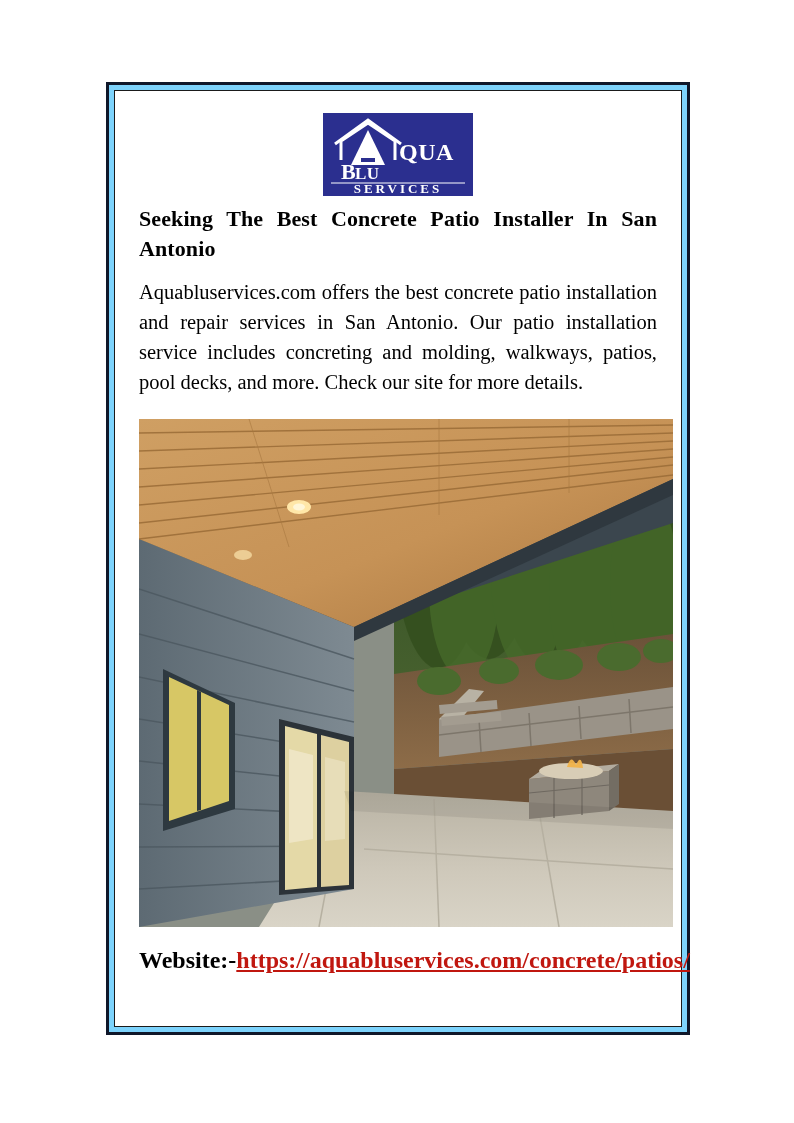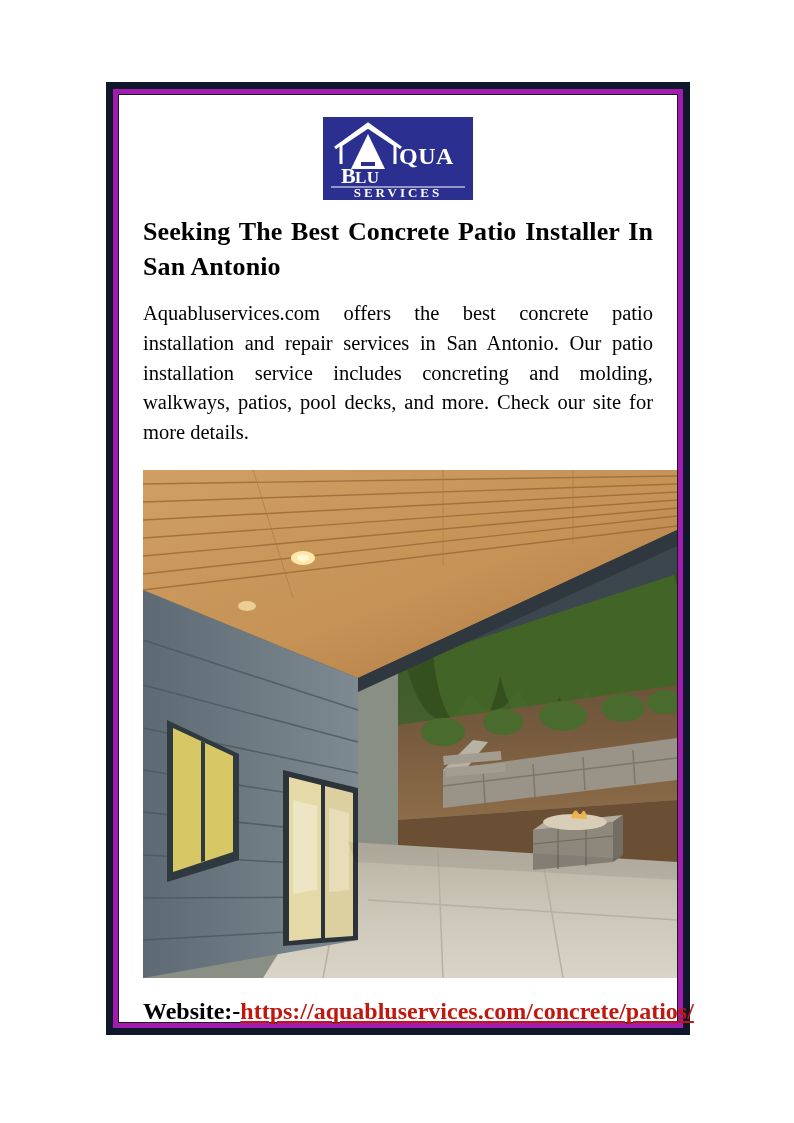--- a/index.html
+++ b/index.html
@@ -22,23 +22,23 @@
     background: #ffffff;
   }
 
   
   .frame-outer {
     position: absolute;
     left: 106px;
     top: 82px;
     width: 584px;
     height: 953px;
-    border: 7px solid #0f172a;
+    border: 3px solid #0f172a;
     box-sizing: border-box;
-    background: #a21caf;
+    background: #7dd3fc;
   }
   .frame-inner {
     position: absolute;
     left: 5px;
     top: 5px;
     right: 5px;
     bottom: 5px;
     border: 1px solid #1a1a1a;
     box-sizing: border-box;
     background: #ffffff;
@@ -68,22 +68,22 @@
     overflow: hidden;
   }
   .logo svg {
     display: block;
     width: 150px;
     height: 83px;
   }
 
   
   .heading {
-    margin: 10px 12px 0 12px;
-    font-size: 26px;
+    margin: 4px 12px 0 12px;
+    font-size: 22px;
     font-weight: bold;
     line-height: 1.35;
     text-align: justify;
     text-align-last: left;
     letter-spacing: 0.1px;
   }
 
   
   .body-text {
     margin: 15px 12px 8px 12px;

